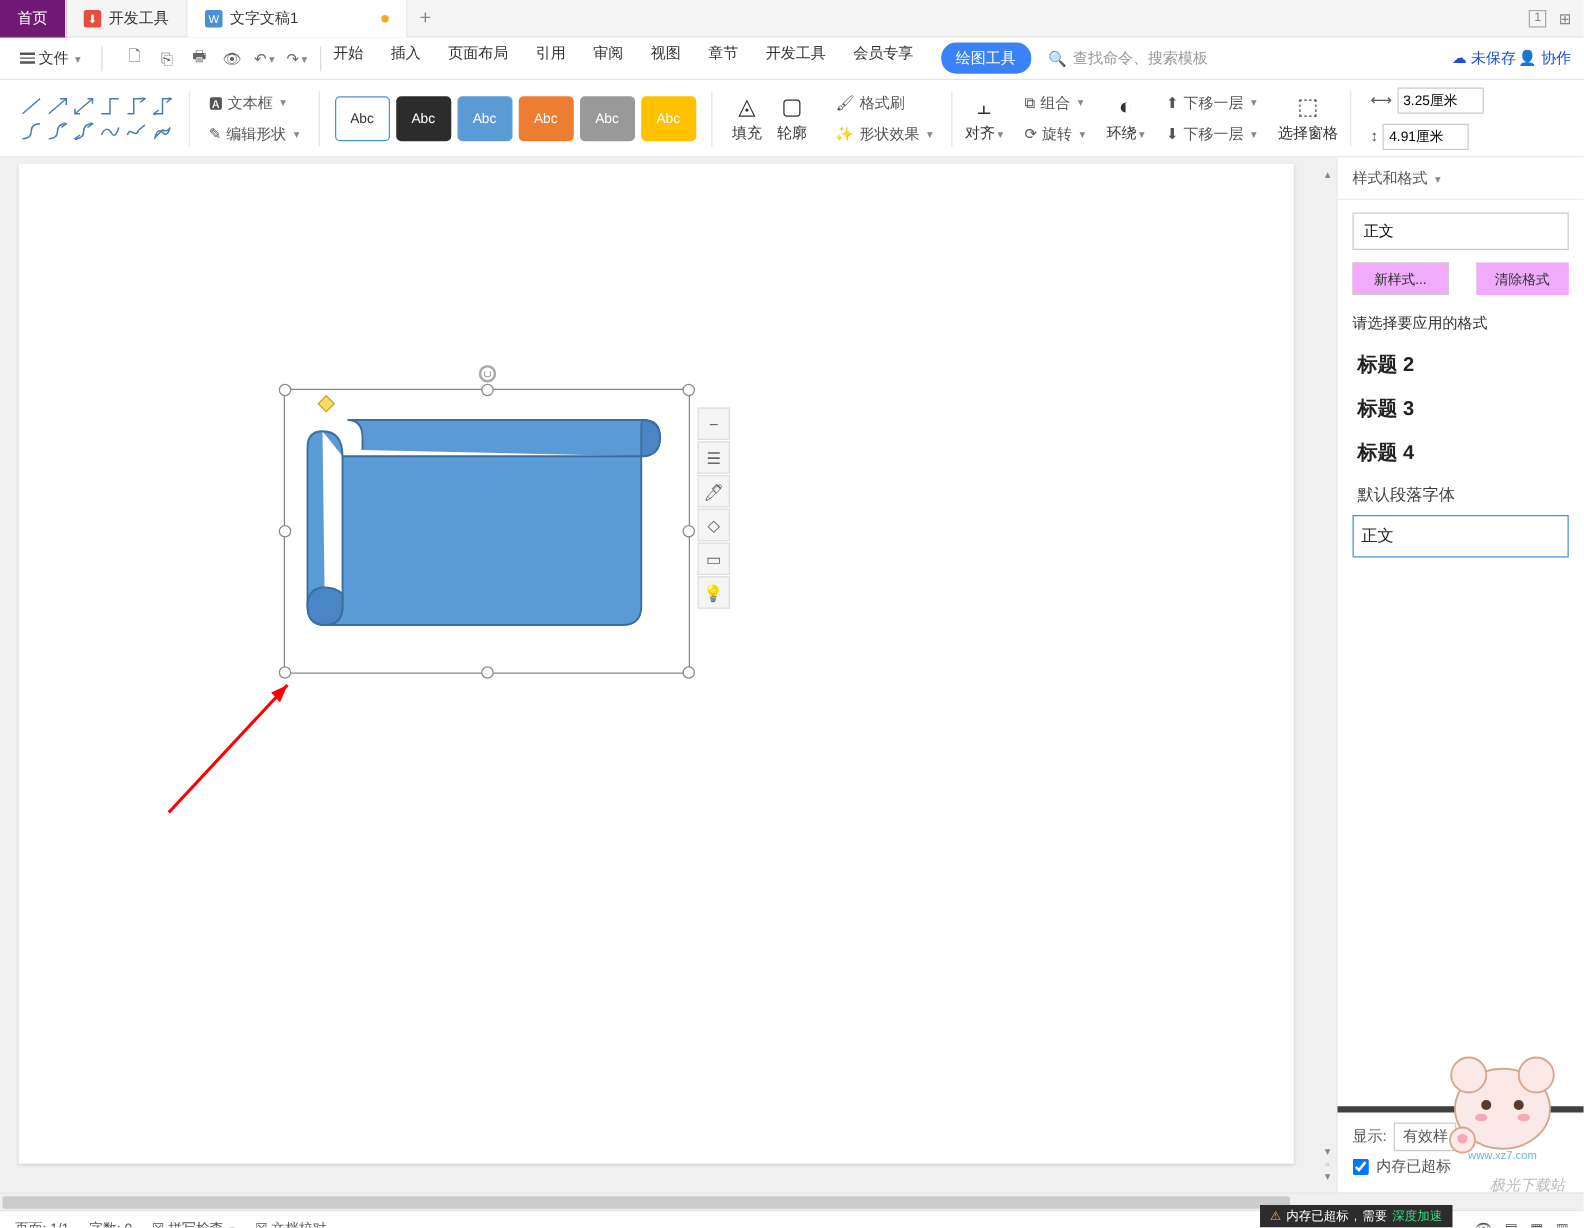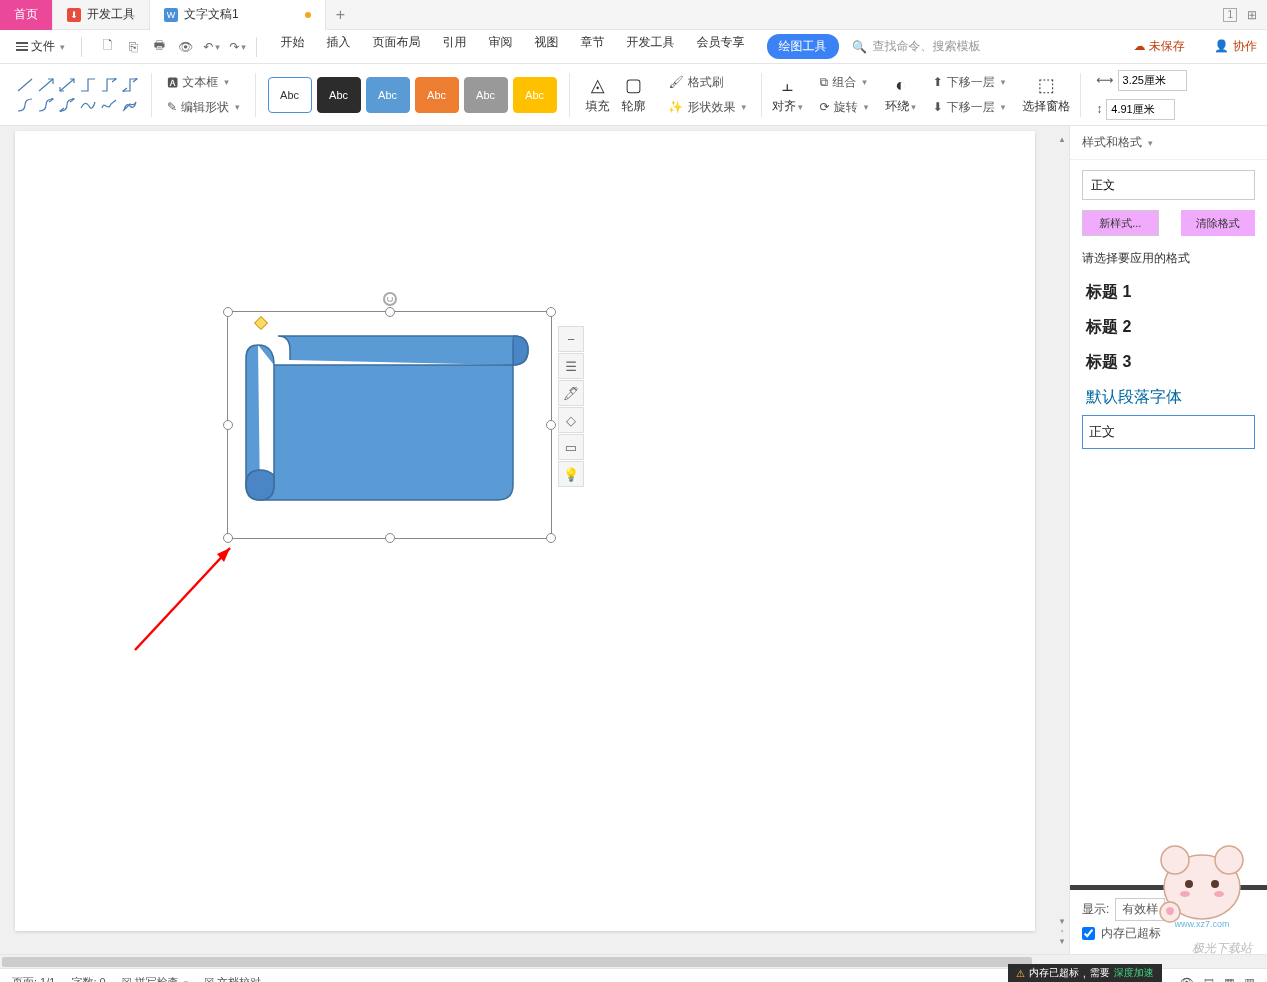--- a/index.html
+++ b/index.html
@@ -1,42 +1,42 @@
 <!DOCTYPE html>
 <html><head>
   <meta charset="utf-8">
   <style>
     * { margin: 0; padding: 0; box-sizing: border-box; font-family: "Microsoft YaHei", sans-serif; }
     body { width: 1267px; height: 982px; background: #fff; overflow: hidden; position: relative; font-size: 12px; color: #333; }
     
     
     .tab-bar { height: 30px; display: flex; align-items: center; background: #f5f5f5; border-bottom: 1px solid #e5e5e5; }
     .tab { height: 30px; display: flex; align-items: center; padding: 0 14px; gap: 6px; cursor: pointer; border-right: 1px solid #e5e5e5; position: relative; }
-    .tab.active-home { background: #ec4899; color: #fff; }
+    .tab.active-home { background: #701a75; color: #fff; }
     .tab.active-doc { background: #fff; font-weight: 500; }
     .tab-icon { width: 14px; height: 14px; border-radius: 2px; display: inline-flex; align-items: center; justify-content: center; font-size: 9px; color: #fff; }
     .tab-icon.red { background: #e74c3c; }
     .tab-icon.blue { background: #4a90d9; }
     .tab-dirty { width: 6px; height: 6px; border-radius: 50%; background: #f5a623; margin-left: 60px; }
     .tab-add { padding: 0 10px; font-size: 16px; color: #888; cursor: pointer; }
     .window-ctrls { margin-left: auto; display: flex; gap: 10px; padding-right: 10px; color: #888; }
     
     
     .menu-bar { height: 34px; display: flex; align-items: center; gap: 4px; padding: 0 10px; border-bottom: 1px solid #e5e5e5; }
     .file-menu { display: flex; align-items: center; gap: 3px; padding: 3px 6px; cursor: pointer; }
     .hamburger { display: inline-block; width: 12px; }
     .hamburger span { display: block; height: 1.5px; background: #555; margin: 2px 0; }
     .qat { display: flex; gap: 10px; margin-left: 8px; color: #666; }
     .qat-icon { width: 16px; height: 16px; cursor: pointer; display: inline-flex; align-items: center; justify-content: center; }
     .divider-v { width: 1px; height: 20px; background: #ddd; margin: 0 6px; }
-    .menus { display: flex; gap: 22px; margin-left: 14px; }
+    .menus { display: flex; gap: 22px; margin-left: 0; }
     .menu-item { cursor: pointer; color: #333; }
     .drawing-tools { background: #3b82f6; color: #fff; padding: 4px 12px; border-radius: 12px; cursor: pointer; }
     .search-box { display: flex; align-items: center; margin-left: 10px; color: #999; gap: 5px; }
-    .right-status { margin-left: auto; display: flex; align-items: center; gap: 30px; color: #c2410c; }
+    .right-status { margin-left: auto; display: flex; align-items: center; gap: 2px; color: #1d4ed8; }
     
     
     .ribbon { height: 62px; display: flex; align-items: center; padding: 0 10px; border-bottom: 1px solid #e5e5e5; gap: 4px; }
     .ribbon-group { display: flex; flex-direction: column; justify-content: center; gap: 4px; padding: 0 6px; height: 56px; }
     .ribbon-group.h { flex-direction: row; align-items: center; }
     .ribbon-sep { width: 1px; height: 44px; background: #e5e5e5; margin: 0 2px; }
     .shapes-grid { display: grid; grid-template-columns: repeat(6, 18px); gap: 3px; }
     .shape-cell { width: 18px; height: 17px; display: flex; align-items: center; justify-content: center; cursor: pointer; }
     .shape-cell svg { stroke: #4a7bb5; fill: none; stroke-width: 1.2; }
     .ribbon-btn { display: flex; align-items: center; gap: 4px; cursor: pointer; padding: 2px 3px; color: #555; }
@@ -74,21 +74,21 @@
     
     
     .side-panel { width: 198px; border-left: 1px solid #e5e5e5; background: #fff; display: flex; flex-direction: column; }
     .panel-title { padding: 8px 12px; font-size: 12px; color: #555; border-bottom: 1px solid #f0f0f0; display: flex; align-items: center; gap: 4px; }
     .panel-section { padding: 10px 12px; }
     .style-input { width: 100%; height: 30px; border: 1px solid #ccc; padding: 0 8px; font-size: 12px; margin-bottom: 10px; }
     .panel-btns { display: flex; gap: 22px; margin-bottom: 14px; }
     .panel-btn { flex: 1; height: 26px; border: 1px solid #ccc; background: #f0abfc; cursor: pointer; font-size: 11px; display: flex; align-items: center; justify-content: center; }
     .panel-label { font-size: 12px; color: #333; margin-bottom: 8px; }
     .style-list-item { padding: 7px 4px; font-size: 16px; font-weight: bold; cursor: pointer; color: #222; }
-    .style-list-item.small { font-size: 16px; font-weight: normal; color: #0369a1; }
+    .style-list-item.small { font-size: 13px; font-weight: normal; color: #404040; }
     .style-list-item.boxed { border: 1px solid #4a90d9; padding: 7px 6px; font-size: 13px; font-weight: normal; }
     .panel-footer { margin-top: auto; padding: 8px 12px; border-top: 5px solid #404040; font-size: 12px; color: #555; }
     .panel-footer-row { display: flex; align-items: center; gap: 6px; margin-bottom: 4px; }
     
     
     .status-bar { height: 28px; border-top: 1px solid #e5e5e5; display: flex; align-items: center; padding: 0 12px; gap: 16px; font-size: 11px; color: #555; }
     .status-right { margin-left: auto; display: flex; align-items: center; gap: 10px; }
     .hscroll { height: 14px; background: #f0f0f0; border-top: 1px solid #e5e5e5; position: relative; }
     .hscroll-thumb { position: absolute; left: 2px; top: 2px; height: 10px; width: 1030px; background: #ccc; border-radius: 2px; }
     
@@ -376,23 +376,23 @@
         <span>样式和格式</span>
         <span class="dropdown-arrow">▾</span>
       </div>
     <div class="panel-section">
       <input class="style-input" value="正文" style="">
       <div class="panel-btns">
         <div class="panel-btn">新样式...</div>
         <div class="panel-btn" style="border:none">清除格式</div>
       </div>
       <div class="panel-label">请选择要应用的格式</div>
-      <div class="style-list-item">标题 1</div>
       <div class="style-list-item">标题 2</div>
       <div class="style-list-item">标题 3</div>
+      <div class="style-list-item">标题 4</div>
       <div class="style-list-item small">默认段落字体</div>
       <div class="style-list-item boxed">正文</div>
     </div>
     <div class="panel-footer">
       <div class="panel-footer-row">
           <span>显示:</span>
           <span style="border:1px solid #ccc;padding:2px 6px">有效样</span>
         </div>
       <div class="panel-footer-row">
           <input type="checkbox" checked="" style="">

